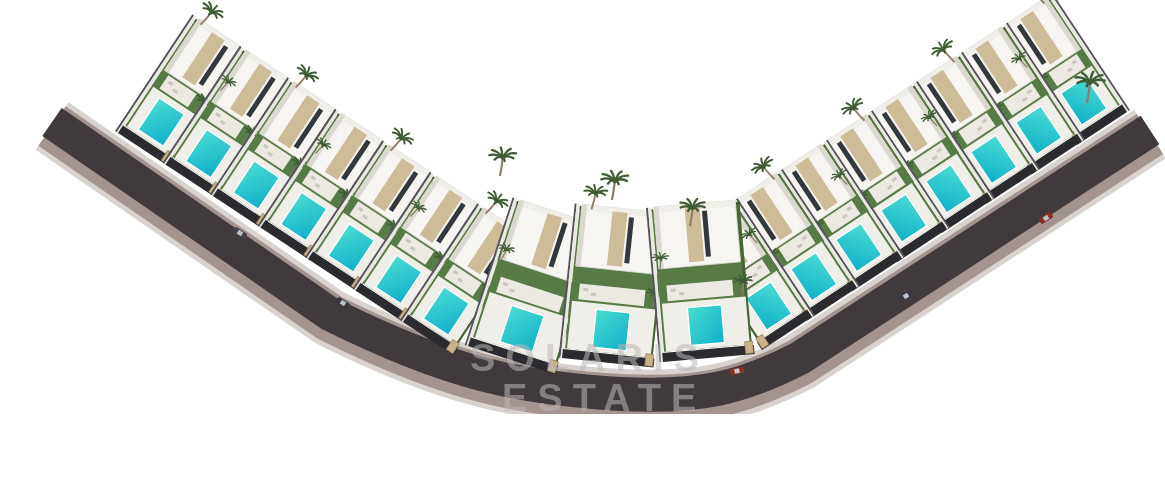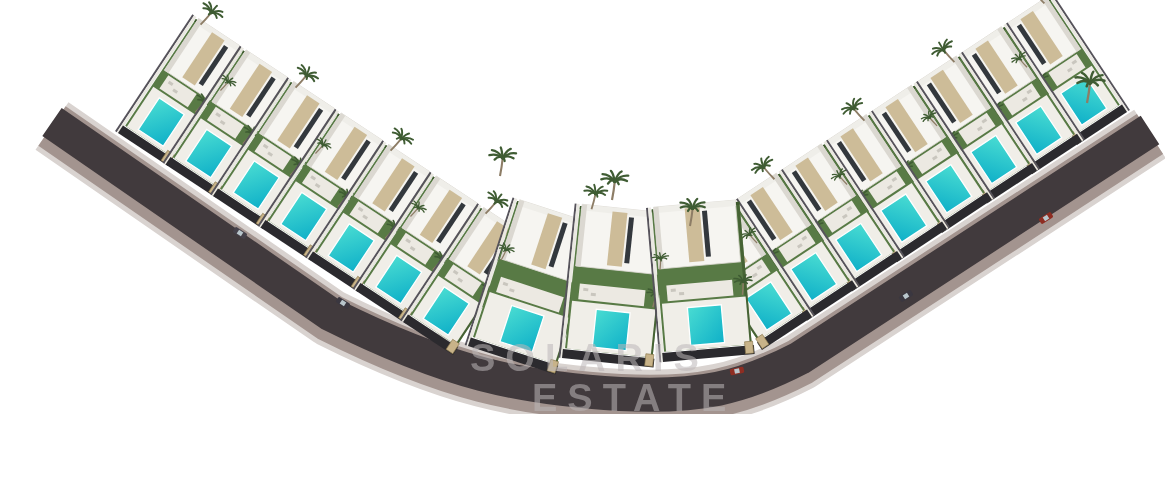--- a/index.html
+++ b/index.html
@@ -16,21 +16,21 @@
     left:470px;top:338px;
     z-index:2;
     color:rgba(188,182,184,0.55);
     font-weight:700;
     font-size:38px;
     letter-spacing:10px;
     line-height:40px;
     pointer-events:none;
     user-select:none;
   }
-  .watermark .l2{display:block;margin-left:62px;}
+  .watermark .l2{display:block;margin-left:32px;}
   .watermark .l1{display:block;}
 </style>
 </head>
 <body>
 
 <div class="canvas">
   <svg id="scene" width="1165" height="482" viewBox="0 0 1165 482" xmlns="http://www.w3.org/2000/svg">
       <defs>
         <linearGradient id="poolGrad" x1="0" y1="0" x2="1" y2="1">
           <stop offset="0" stop-color="#49dcd2"></stop>

